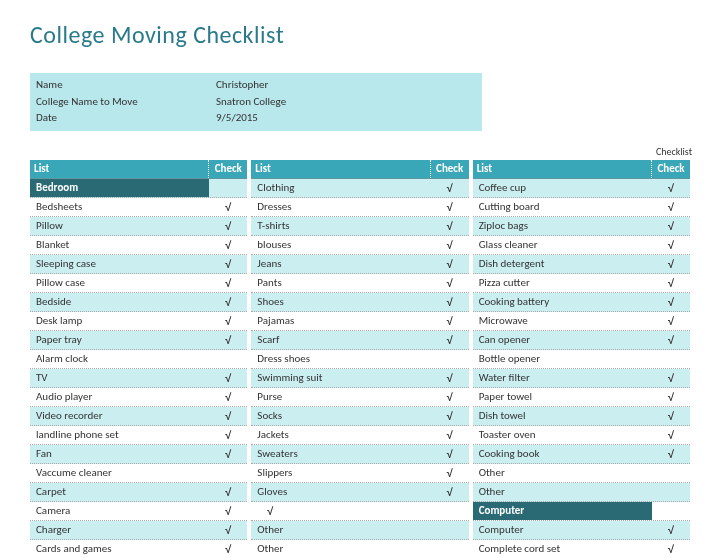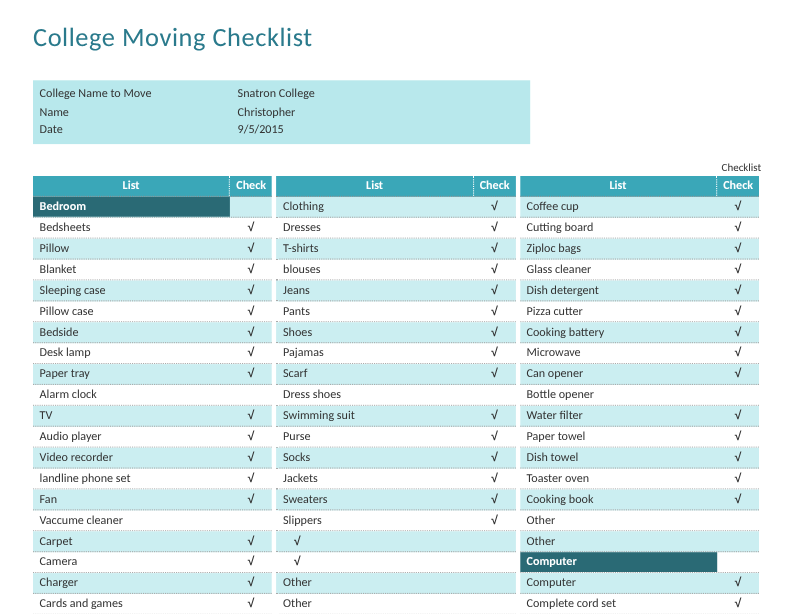--- a/index.html
+++ b/index.html
@@ -52,21 +52,21 @@
   .hdr {
     background: #3aa7b8;
     color: #fff;
     font-weight: bold;
     display: flex;
     height: 18px;
     line-height: 18px;
     font-size: 11px;
     border-bottom: 1px dotted #888;
   }
-  .hdr-list { flex: 1; text-align: center; padding: 0 4px; }
+  .hdr-list { flex: 1; text-align: left; padding: 0 4px; }
   .hdr-check { width: 38px; text-align: center; border-left: 1px dotted #fff; }
   .row {
     display: flex;
     height: 18px;
     line-height: 18px;
     border-bottom: 1px dotted #aaa;
     color: #333;
   }
   .row.alt { background: #cbeef1; }
   .cell-list {
@@ -90,26 +90,26 @@
   .row.cat.alt .cell-list { background: #2a6a75; }
 </style>
 </head>
 <body>
 
 <div class="page">
   <div class="title">College Moving Checklist</div>
 
   <div class="info-block">
     <div class="info-row">
+      <div class="info-label">Name</div>
+      <div class="info-value">Christopher</div>
+    </div>
+    <div class="info-row">
       <div class="info-label">College Name to Move</div>
       <div class="info-value">Snatron College</div>
-    </div>
-    <div class="info-row">
-      <div class="info-label">Name</div>
-      <div class="info-value">Christopher</div>
     </div>
     <div class="info-row">
       <div class="info-label">Date</div>
       <div class="info-value">9/5/2015</div>
     </div>
   </div>
 
   <div class="section-label">Checklist</div>
 
   <div class="grid">
@@ -266,20 +266,21 @@
         </div>
         <div class="row alt">
           <div class="cell-list">Sweaters</div>
           <div class="cell-check">√</div>
         </div>
         <div class="row">
           <div class="cell-list">Slippers</div>
           <div class="cell-check">√</div>
         </div>
         <div class="row alt">
+          <div class="cell-list">Gloves</div>
           <div class="cell-check">√</div>
         </div>
         <div class="row">
           <div class="cell-check">√</div>
         </div>
         <div class="row alt">
           <div class="cell-list">Other</div>
           <div class="cell-check"></div>
         </div>
         <div class="row">

